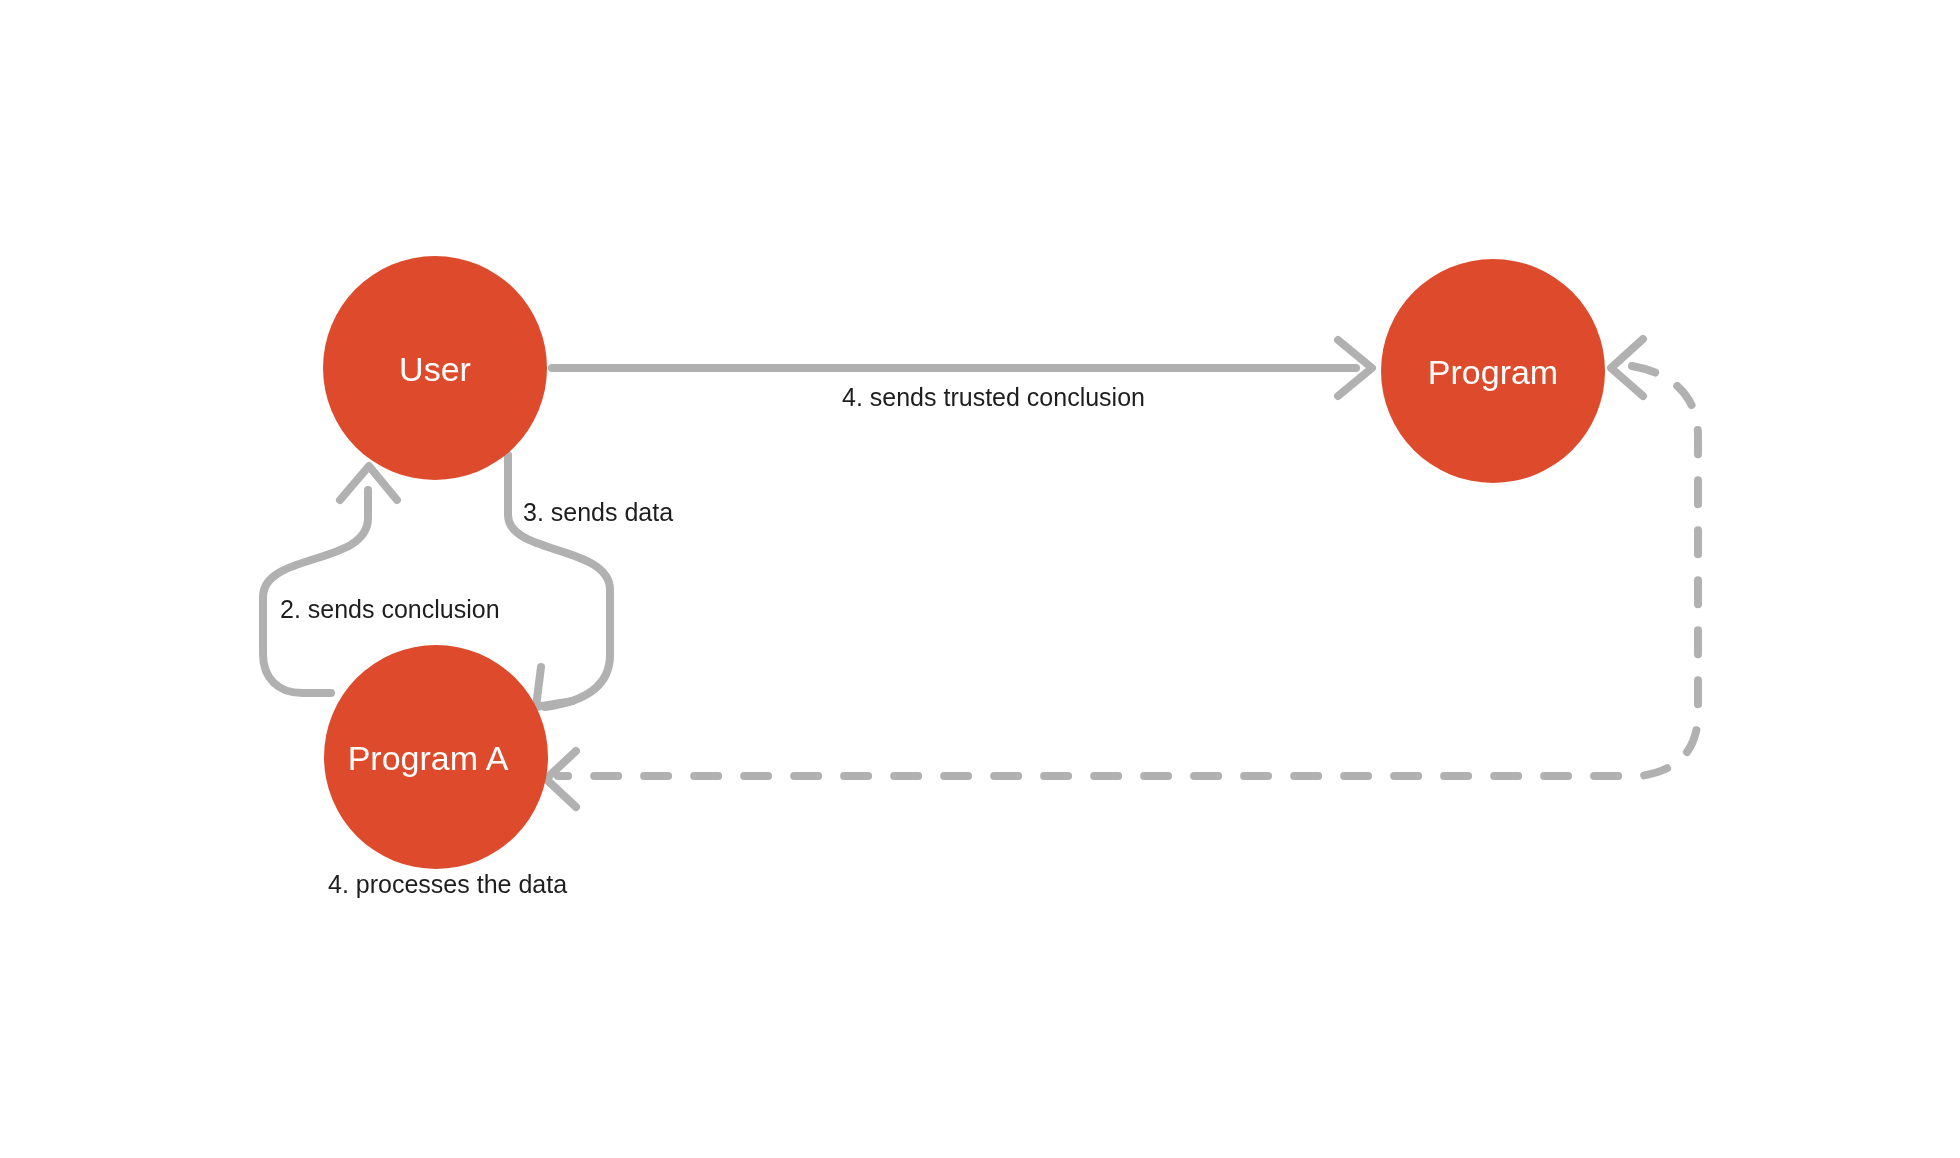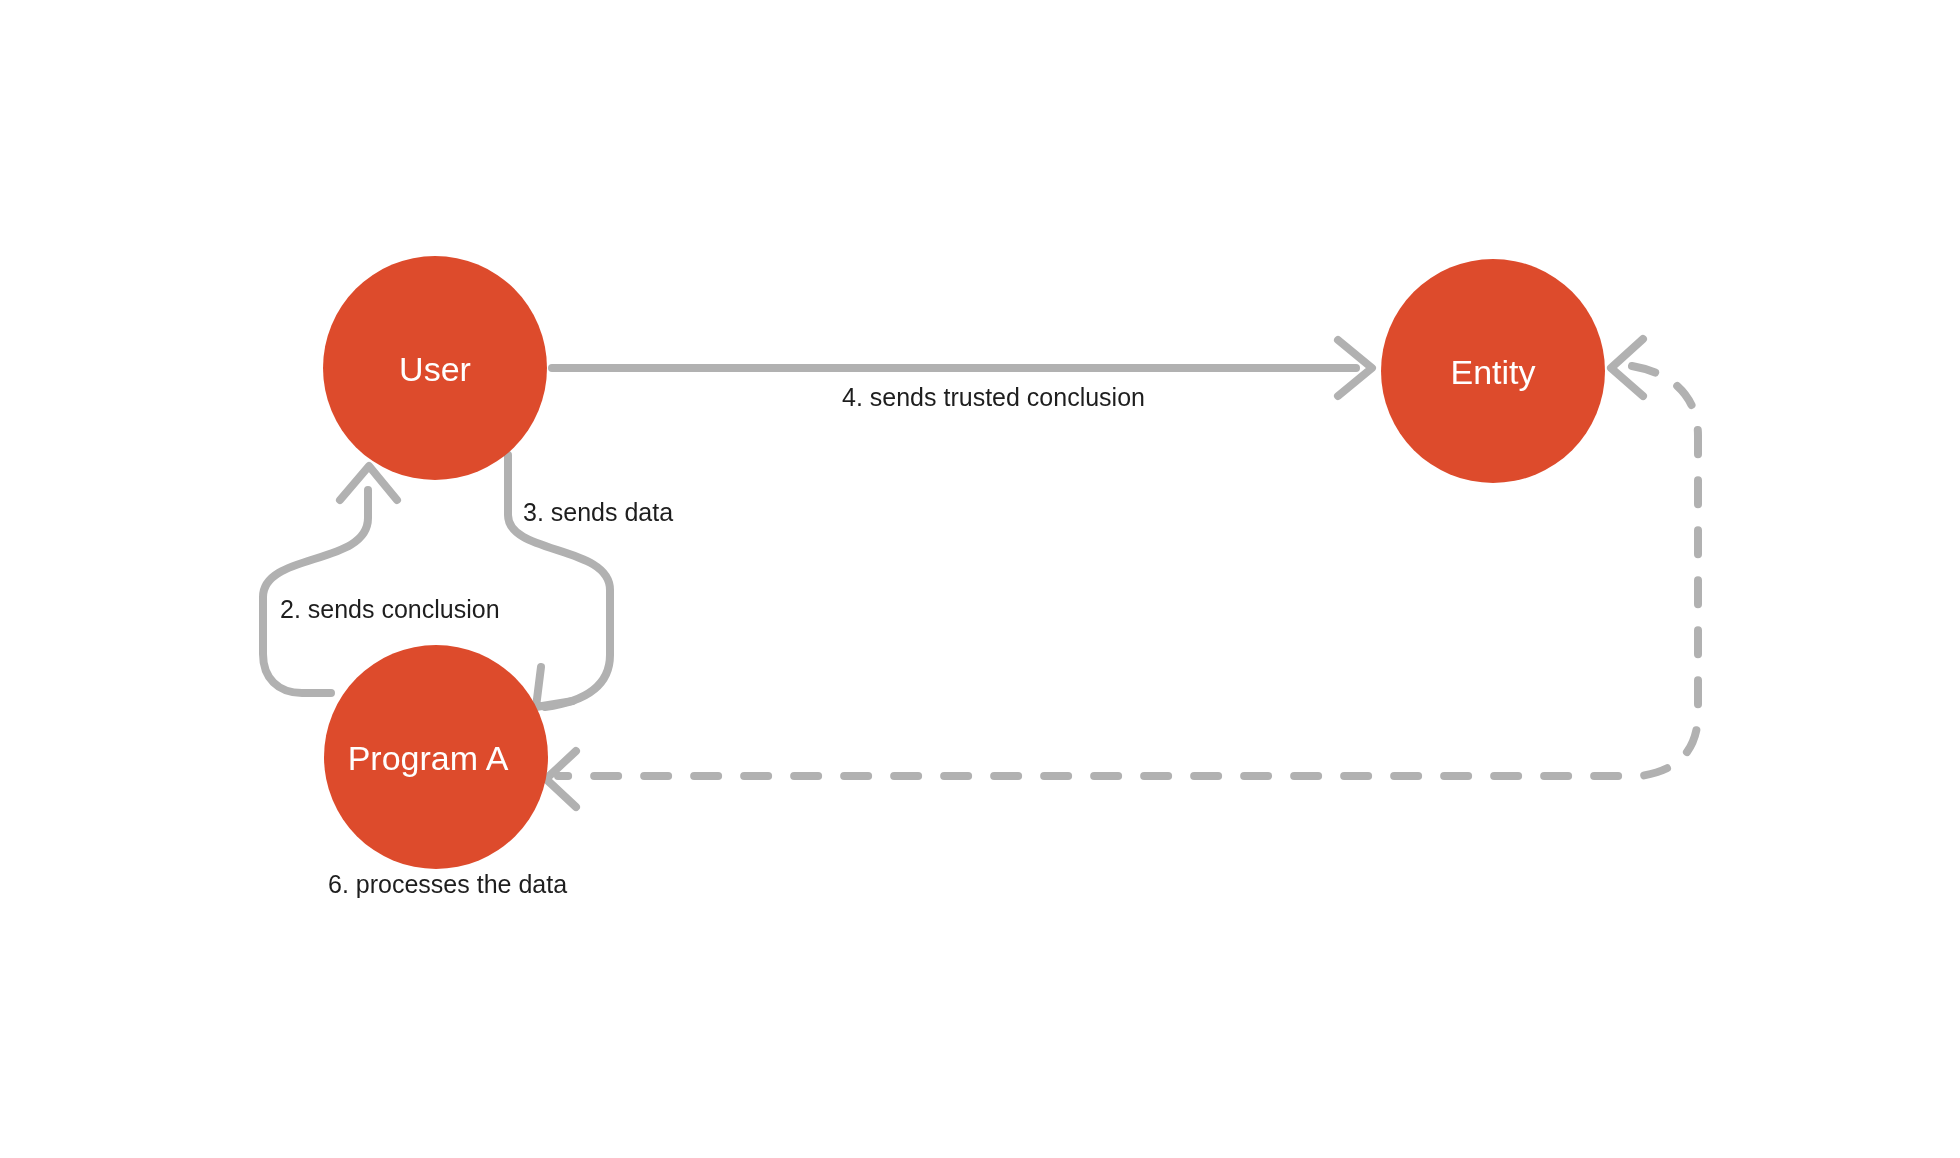--- a/index.html
+++ b/index.html
@@ -70,21 +70,21 @@
     <path class="shaft dashed" d="M1632 366 C1672 373 1698 396 1698 436 V713 C1698 752 1676 771 1640 776 H558" stroke="#b1b1b1"></path>
     <path class="chev" d="M1643 339 L1611 368 L1643 396" stroke="#b1b1b1"></path>
     <path class="chev" d="M576 751 L546 779 L576 807" stroke="#b1b1b1"></path>
 
     <circle cx="435" cy="368" r="112" fill="#dd4b2c"></circle>
     <circle cx="1493" cy="371" r="112" fill="#dd4b2c"></circle>
     <circle cx="436" cy="757" r="112" fill="#dd4b2c"></circle>
   </svg>
 
   <div class="node-label" style="left:435px; top:369px">User</div>
-  <div class="node-label" style="left:1493px; top:372px">Entity</div>
+  <div class="node-label" style="left:1493px; top:372px">Program</div>
   <div class="node-label" style="left:428px; top:758px">Program A</div>
 
   <div class="edge-label" style="left:523px; top:497px">3. sends data</div>
   <div class="edge-label" style="left:280px; top:594px">2. sends conclusion</div>
   <div class="edge-label" style="left:842px; top:382px">4. sends trusted conclusion</div>
-  <div class="edge-label" style="left:328px; top:869px">6. processes the data</div>
+  <div class="edge-label" style="left:328px; top:869px">4. processes the data</div>
 
 </div>
 
 </body></html>

